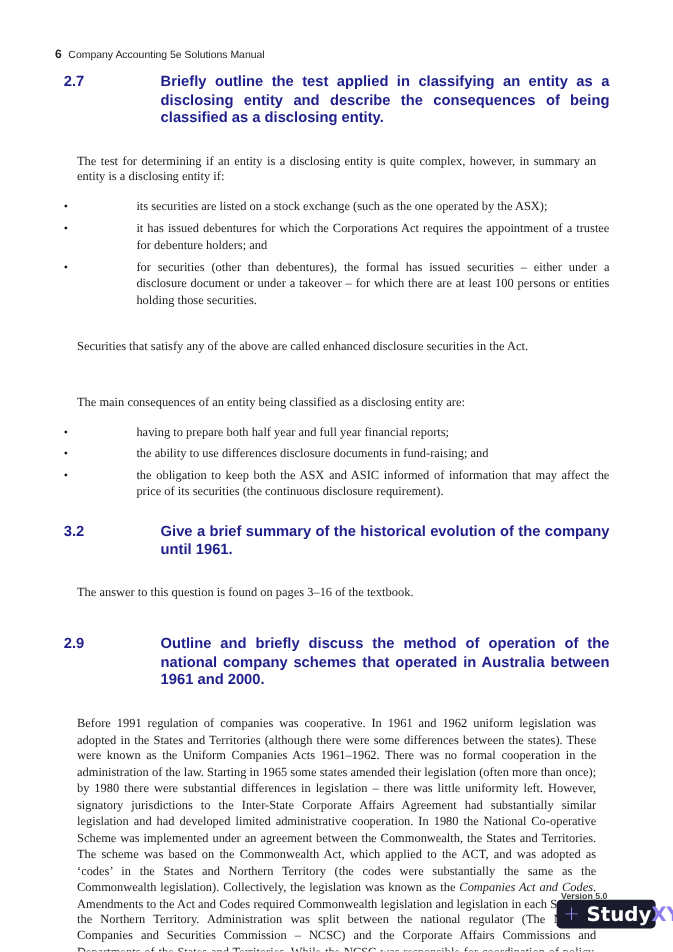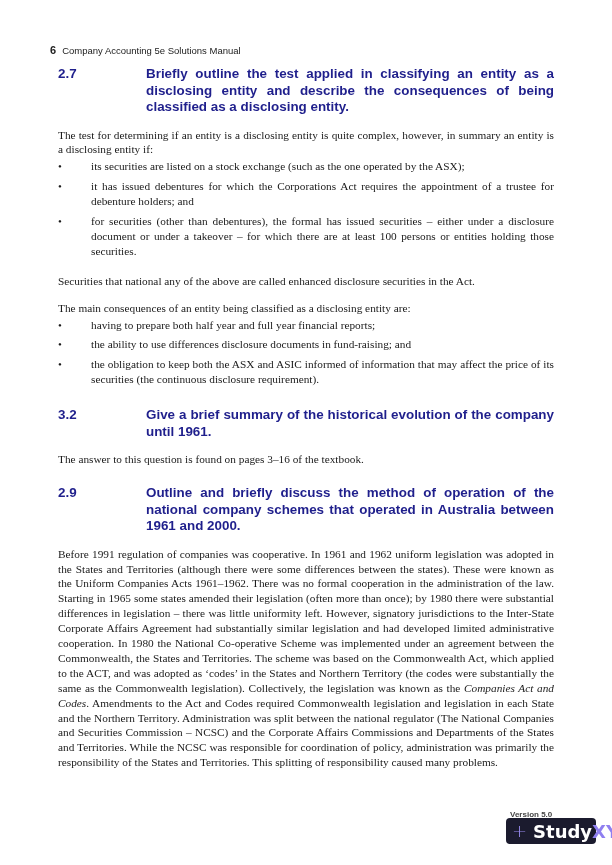--- a/index.html
+++ b/index.html
@@ -4,25 +4,25 @@
   <style>
     html, body { margin: 0; padding: 0; background: #ffffff; }
     body { width: 612px; height: 865px; position: relative; overflow: hidden; }
     .page { position: absolute; left: 0; top: 0; width: 592px; height: 865px; background: #fff; }
     .running-head { position: absolute; left: 50px; top: 44px; font-family: "Liberation Sans", sans-serif; font-size: 9.5px; color: #222; white-space: nowrap; }
     .running-head .pno { font-weight: bold; font-size: 11px; margin-right: 6px; }
     .content { position: absolute; left: 58px; top: 66px; width: 496px; }
     .q { display: flex; font-family: "Liberation Sans", sans-serif; font-weight: bold; color: #1f1f8c; font-size: 13.4px; line-height: 16.5px; gap: 44px; }
     .q .num { width: 44px; flex: none; }
     .q .txt { flex: 1; text-align: justify; text-align-last: left; }
-    .p { font-family: "Liberation Serif", serif; font-size: 11.3px; line-height: 14.9px; color: #1a1a1a; text-align: justify; margin: 0; }
+    .p { font-family: "Liberation Serif", serif; font-size: 11.3px; line-height: 14.9px; color: #1a1a1a; text-align: justify; margin: 12px; }
     .bullets { margin: 0; padding: 0; list-style: none; }
     .bullets li { display: flex; font-family: "Liberation Serif", serif; font-size: 11.3px; line-height: 14.9px; color: #1a1a1a; margin-top: 5px; }
     .bullets li .dot { width: 33px; flex: none; font-size: 11px; }
-    .bullets li .bt { flex: 1; text-align: justify; text-align-last: left; }
+    .bullets li .bt { flex: 1; text-align: justify; text-align-last: left; margin-left: 33px; }
     .bullets li:first-child { margin-top: 2px; }
     .gap-m { height: 12px; }
     .gap-l { height: 15px; }
     em { font-style: italic; }
     .footer-version { position: absolute; left: 510px; top: 810px; font-family: "Liberation Sans", sans-serif; font-size: 8px; color: #444; font-weight: bold; }
     .badge { position: absolute; left: 506px; top: 818px; width: 90px; height: 26px; background: #1b1b2e; border-radius: 4px; display: flex; align-items: center; justify-content: flex-start; padding-left: 6px; box-sizing: border-box; }
     .badge .plus { color: #9a8cf0; font-family: "DejaVu Sans", sans-serif; font-size: 18px; line-height: 18px; margin-right: 6px; font-weight: 300; }
     .badge .brand { font-family: "DejaVu Sans", sans-serif; font-weight: bold; font-size: 18px; color: #ffffff; }
     .badge .brand .xy { color: #8f7ff0; }
   </style>
@@ -51,21 +51,21 @@
       <li>
           <span class="dot">•</span>
           <span class="bt">it has issued debentures for which the Corporations Act requires the appointment of a trustee for debenture holders; and</span>
         </li>
       <li>
           <span class="dot">•</span>
           <span class="bt">for securities (other than debentures), the formal has issued securities – either under a disclosure document or under a takeover – for which there are at least 100 persons or entities holding those securities.</span>
         </li>
     </ul>
     <div class="gap-l"></div>
-    <p class="p">Securities that national any of the above are called enhanced disclosure securities in the Act.</p>
+    <p class="p">Securities that satisfy any of the above are called enhanced disclosure securities in the Act.</p>
     <div class="gap-m"></div>
     <p class="p">The main consequences of an entity being classified as a disclosing entity are:</p>
     <ul class="bullets">
       <li>
           <span class="dot">•</span>
           <span class="bt">having to prepare both half year and full year financial reports;</span>
         </li>
       <li>
           <span class="dot">•</span>
           <span class="bt">the ability to use differences disclosure documents in fund-raising; and</span>

